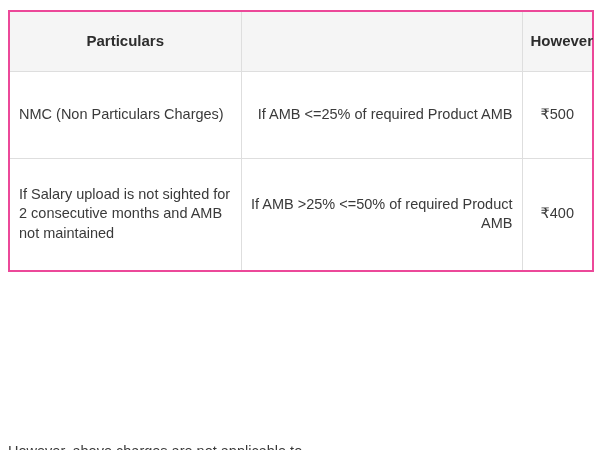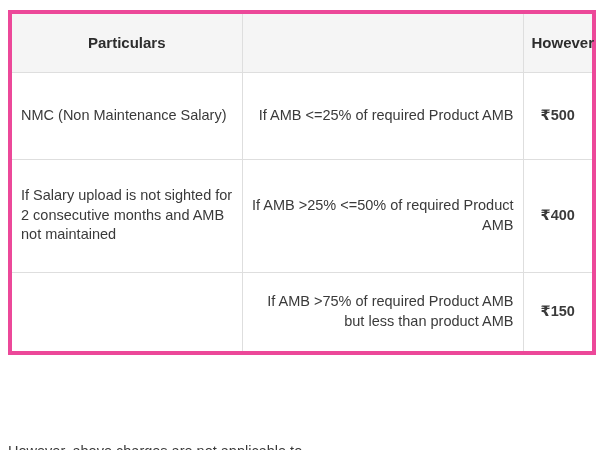--- a/index.html
+++ b/index.html
@@ -28,21 +28,21 @@
     position: absolute;
     left: 8px;
     top: 10px;
     width: 584px;
   }
 
   table.charges-table {
     width: 584px;
     border-collapse: collapse;
     table-layout: fixed;
-    border: 4px solid #ec4899;
+    border: 2px solid #ec4899;
   }
 
   table.charges-table col.col-particulars { width: 232px; }
   table.charges-table col.col-condition   { width: 281px; }
   table.charges-table col.col-charges     { width: 71px; }
 
   table.charges-table th,
   table.charges-table td {
     border: 1px solid #dedede;
     vertical-align: middle;
@@ -68,21 +68,20 @@
     height: 86px;
   }
   td.cell-condition {
     text-align: right;
     height: 86px;
   }
   td.cell-charges {
     text-align: center;
     height: 86px;
     white-space: nowrap;
-    font-weight: bold;
   }
 
   tr.row-1 td { height: 87px; }
   tr.row-2 td { height: 113px; }
   tr.row-3 td { height: 82px; }
   tr.row-4 td { height: 81px; }
 
   .footnote {
     position: absolute;
     left: 8px;
@@ -109,33 +108,28 @@
       </colgroup>
       <thead>
         <tr>
           <th>Particulars</th>
           <th></th>
           <th>However</th>
         </tr>
       </thead>
       <tbody>
         <tr class="row-1">
-          <td class="cell-particulars">NMC (Non Maintenance Salary)</td>
+          <td class="cell-particulars">NMC (Non Particulars Charges)</td>
           <td class="cell-condition">If AMB &lt;=25% of required Product AMB</td>
           <td class="cell-charges">₹500</td>
         </tr>
         <tr class="row-2">
           <td class="cell-particulars">If Salary upload is not sighted for 2 consecutive months and AMB not maintained</td>
           <td class="cell-condition">If AMB &gt;25% &lt;=50% of required Product AMB</td>
           <td class="cell-charges">₹400</td>
-        </tr>
-        <tr class="row-4">
-          <td class="cell-particulars"></td>
-          <td class="cell-condition">If AMB &gt;75% of required Product AMB but less than product AMB</td>
-          <td class="cell-charges">₹150</td>
         </tr>
       </tbody>
     </table>
   </div>
 
   <div class="footnote">However, above charges are not applicable to...</div>
 
 </div>
 
 </body></html>

